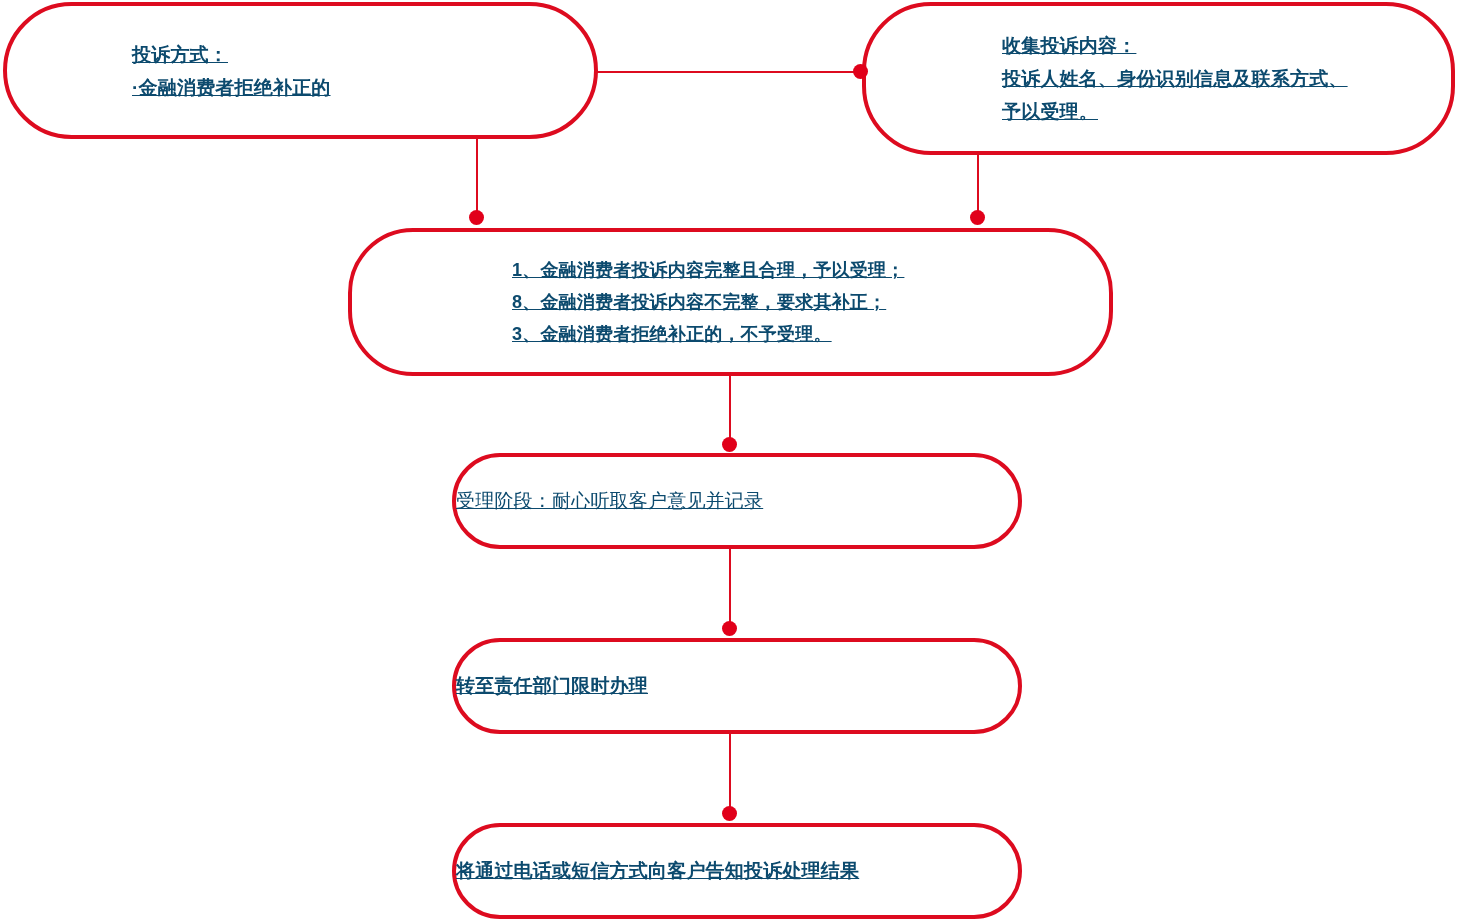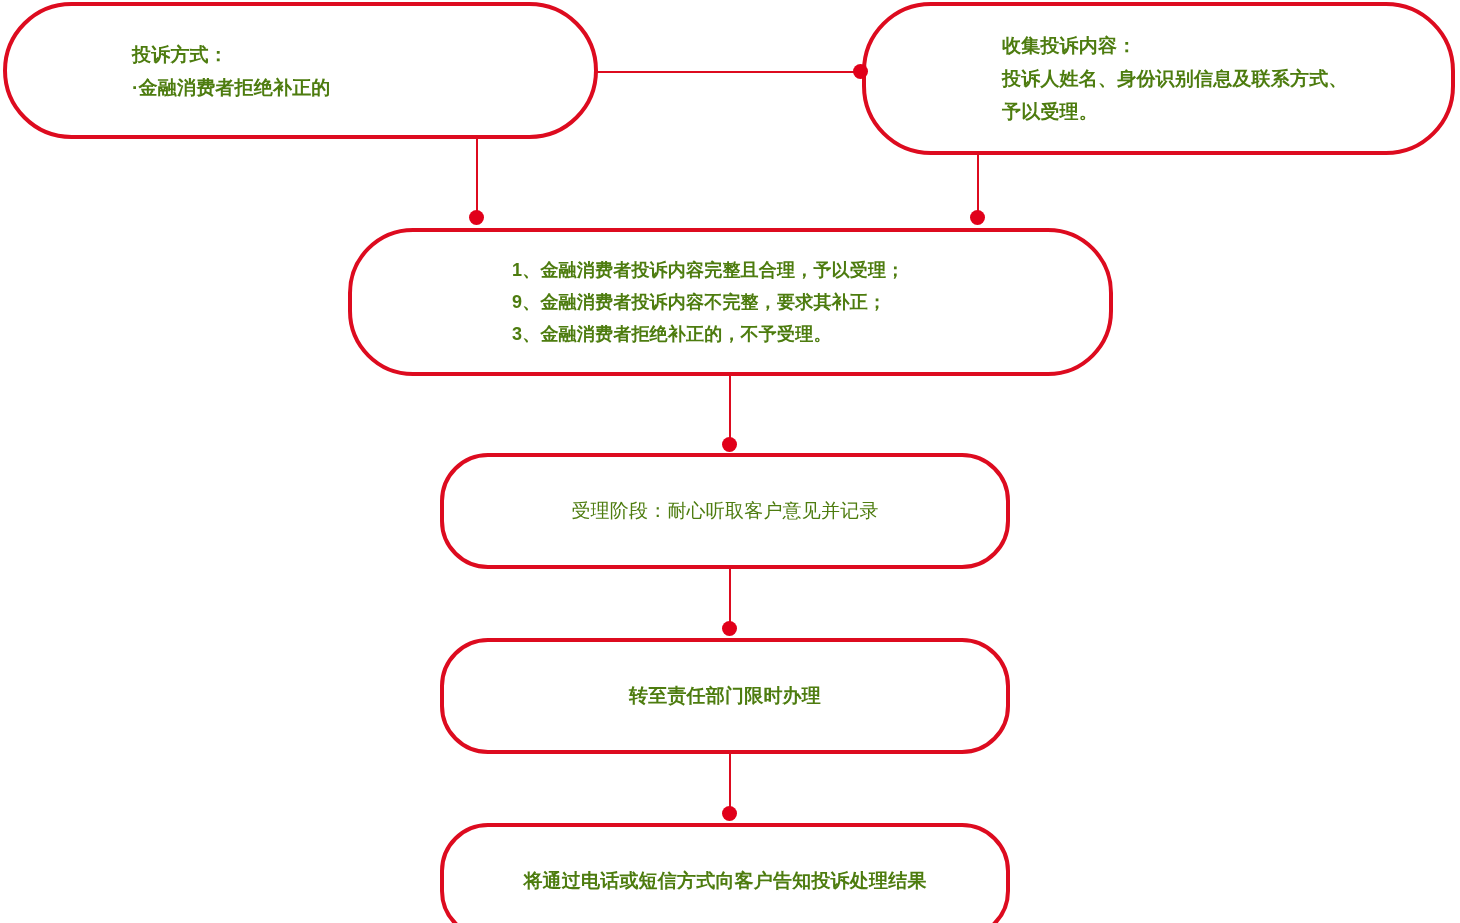--- a/index.html
+++ b/index.html
@@ -23,23 +23,24 @@
     box-sizing: border-box;
     background: #ffffff;
     border-style: solid;
     border-color: #dd0b1f;
     display: flex;
     flex-direction: column;
     justify-content: center;
     z-index: 3;
   }
   .node .line {
-    color: #4d7c0f;
+    color: #0c4a6e;
     white-space: nowrap;
     letter-spacing: 0.2px;
+    text-decoration: underline;
   }
 
   
   #node-complaint-channels {
     left: 3px;
     top: 2px;
     width: 595px;
     height: 137px;
     border-width: 4px;
     border-radius: 69px;
@@ -84,26 +85,26 @@
     align-items: flex-start;
   }
   #node-acceptance-rules .line {
     font-size: 18px;
     font-weight: bold;
     line-height: 32px;
   }
 
   
   .node-stage {
-    left: 440px;
+    left: 452px;
     width: 570px;
-    height: 116px;
+    height: 96px;
     border-width: 4px;
     border-radius: 48px;
-    align-items: center;
+    align-items: flex-start;
     justify-content: center;
   }
   .node-stage .line {
     font-size: 19px;
     line-height: 26px;
     text-align: center;
   }
   #node-stage-accept { top: 453px; }
   #node-stage-accept .line { font-weight: normal; }
   #node-stage-transfer { top: 638px; }
@@ -162,21 +163,21 @@
   </div>
 
   <div class="node" id="node-collect-content">
     <div class="line">收集投诉内容：</div>
     <div class="line">投诉人姓名、身份识别信息及联系方式、</div>
     <div class="line">予以受理。</div>
   </div>
 
   <div class="node" id="node-acceptance-rules">
     <div class="line">1、金融消费者投诉内容完整且合理，予以受理；</div>
-    <div class="line">9、金融消费者投诉内容不完整，要求其补正；</div>
+    <div class="line">8、金融消费者投诉内容不完整，要求其补正；</div>
     <div class="line">3、金融消费者拒绝补正的，不予受理。</div>
   </div>
 
   <div class="node node-stage" id="node-stage-accept">
     <div class="line">受理阶段：耐心听取客户意见并记录</div>
   </div>
 
   <div class="node node-stage" id="node-stage-transfer">
     <div class="line">转至责任部门限时办理</div>
   </div>

